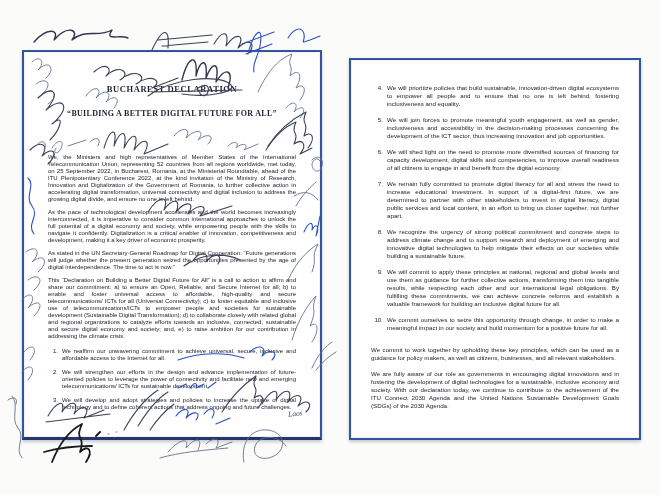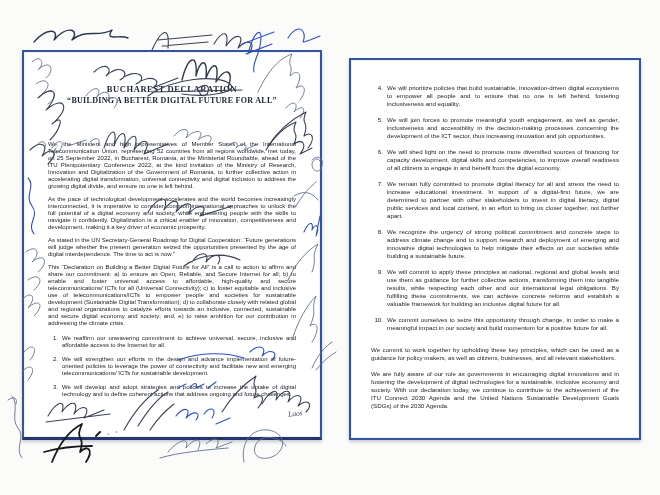--- a/index.html
+++ b/index.html
@@ -25,21 +25,21 @@
     left:349px;top:58px;width:292px;height:382px;
     padding:16px 20px 0 20px;
   }
   .doc-title{
     margin:0;text-align:center;
     font-family:"Liberation Serif", serif;
     font-size:8.5px;font-weight:bold;letter-spacing:0.6px;
     color:#1b2233;
   }
   .doc-subtitle{
-    margin:2px 0 0 0;text-align:center;
+    margin:15px 0 0 0;text-align:center;
     font-family:"Liberation Serif", serif;
     font-size:8px;font-weight:bold;letter-spacing:0.3px;
     color:#1b2233;
   }
   .body-copy{margin-top:36px;}
   .page1 p.para{
     margin:0 0 6px 0;
     font-size:6px;line-height:7px;text-align:justify;
   }
   .list{margin-top:8px;}

